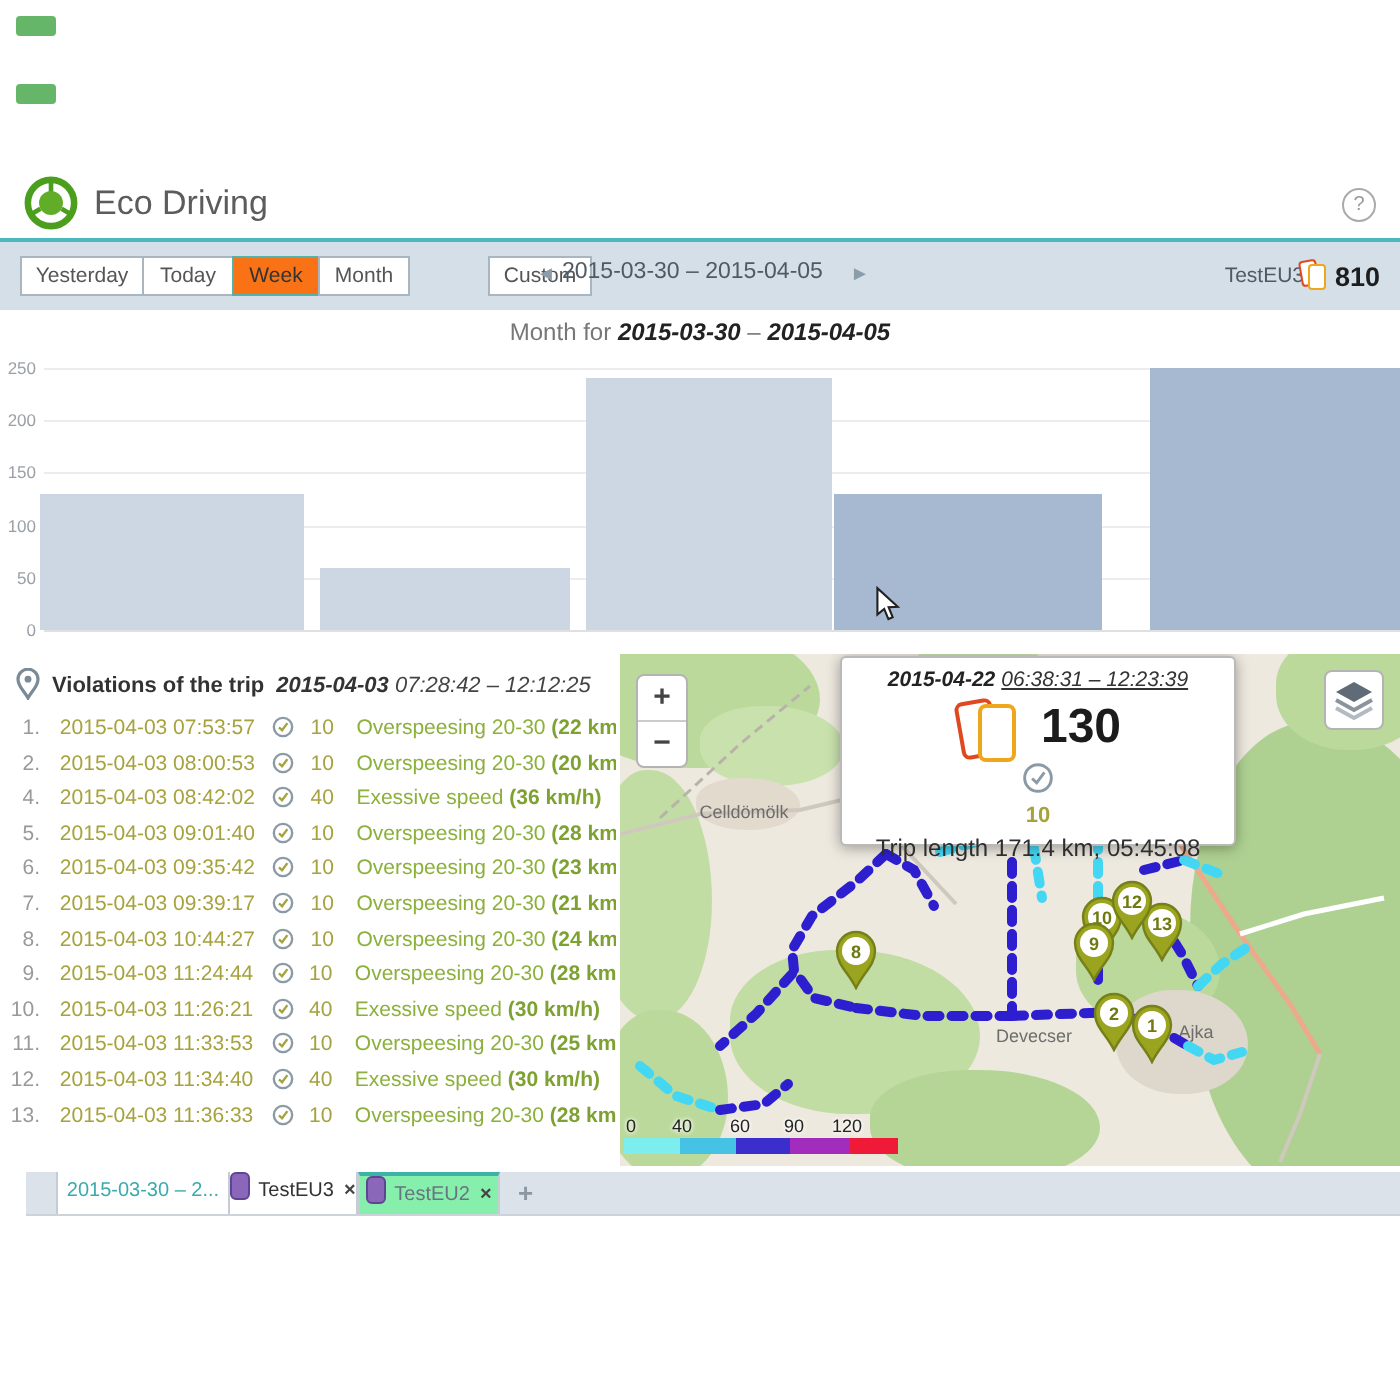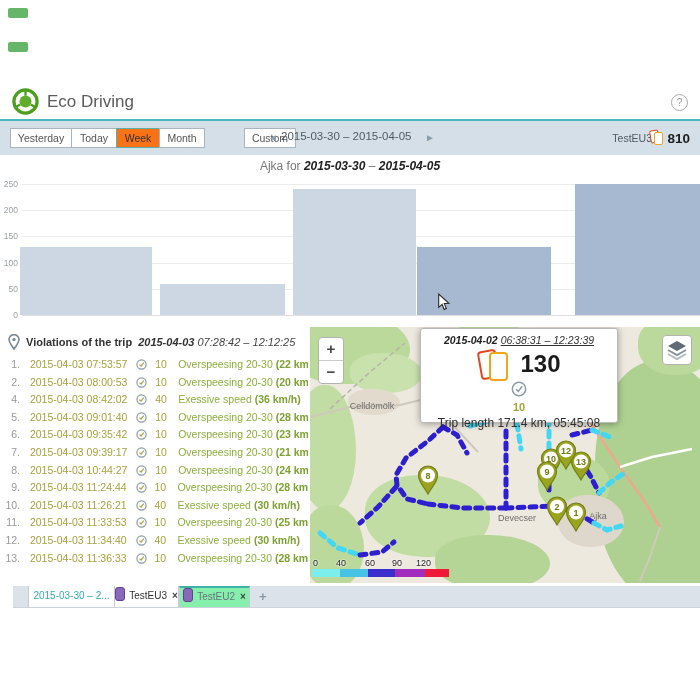--- a/index.html
+++ b/index.html
@@ -127,21 +127,21 @@
     <div class="tb-btn" style="left:159px;width:44px;" data-interactable="true">Month</div>
     <div class="tb-btn" style="left:204px;width:50px;margin-left:40px;" data-interactable="true">Custom</div>
     <div class="arrow" style="left:268px;" data-interactable="true">◄</div>
     <div class="date-range" data-interactable="false">2015-03-30  –  2015-04-05</div>
     <div class="arrow" style="left:425px;" data-interactable="true">►</div>
     <div class="unit-name" data-interactable="false">TestEU3</div>
     <div class="score" data-interactable="false"><span class="cards" data-interactable="false"><span class="c1"></span><span class="c2"></span></span><span>810</span></div>
   </div>
 
   <div class="chart-title" data-interactable="false">
-    <span>Ajka for</span>
+    <span>Month for</span>
     <b>2015-03-30</b>
     <span>–</span>
     <b>2015-04-05</b>
   </div>
   <div class="plot" data-interactable="false">
     <div class="gridline" style="top:0;"></div>
     <div class="gridline" style="top:26px;"></div>
     <div class="gridline" style="top:52px;"></div>
     <div class="gridline" style="top:79px;"></div>
     <div class="gridline" style="top:105px;"></div>
@@ -390,21 +390,21 @@
     <div class="lf-layers" data-interactable="true">
       <svg width="28" height="28" viewBox="0 0 28 28" data-interactable="false">
         <polygon points="14,5 23,10 14,15 5,10" fill="#5f6b76"></polygon>
         <polyline points="5,14 14,19 23,14" fill="none" stroke="#8a949e" stroke-width="2"></polyline>
         <polyline points="5,18 14,23 23,18" fill="none" stroke="#b3bbc2" stroke-width="2"></polyline>
       </svg>
     </div>
 
     <div class="popup" data-interactable="false">
       <div class="pp-date" data-interactable="false">
-        <b>2015-04-02</b><span class="u">06:38:31 – 12:23:39</span>
+        <b>2015-04-22</b><span class="u">06:38:31 – 12:23:39</span>
       </div>
       <div class="pp-cards" data-interactable="false">
         <span class="bigcards" data-interactable="false">
             <span class="c1"></span>
             <span class="c2"></span>
           </span>
         <span class="pp-count" data-interactable="false">130</span>
       </div>
       <svg width="16" height="16" viewBox="0 0 12 12" data-interactable="false">
         <circle cx="6" cy="6" r="5" fill="#fff" stroke="#8b9aa5" stroke-width="1.1"></circle>

